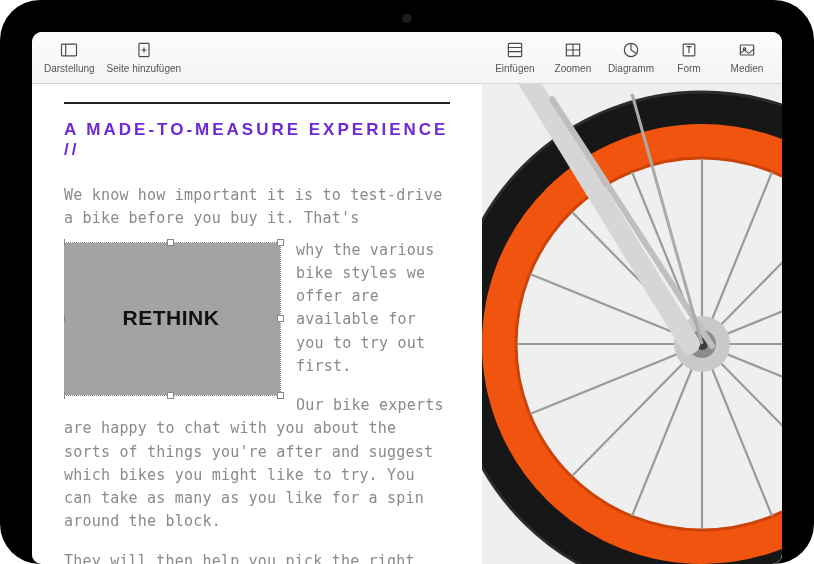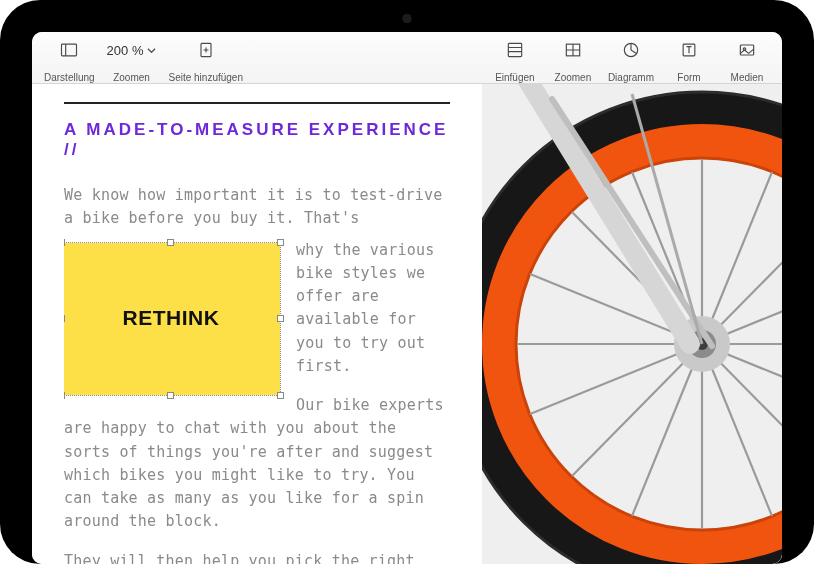--- a/index.html
+++ b/index.html
@@ -31,21 +31,21 @@
   .tool-group { display: flex; gap: 4px; }
   .tool-spacer { flex: 1; }
   .tool-btn {
     display: flex; flex-direction: column; align-items: center;
     min-width: 54px; padding: 0 4px;
     cursor: default;
     font-size: 10px; color: #555;
   }
   .tool-btn .icon-wrap { height: 24px; display: flex; align-items: center; justify-content: center; color: #4a4a4a; }
   .tool-btn svg { width: 20px; height: 20px; fill: none; stroke: #4a4a4a; stroke-width: 1.4; }
-  .tool-btn .lbl { margin-top: 10px; white-space: nowrap; }
+  .tool-btn .lbl { margin-top: 1px; white-space: nowrap; }
   .zoom-val { font-size: 13px; color: #333; display: flex; align-items: center; gap: 4px; }
   .zoom-val svg { width: 9px; height: 9px; stroke: #555; fill: #555; }
   .doc-area { flex: 1; display: flex; background: #fff; overflow: hidden; }
   .page-col { flex: 0 0 450px; padding: 18px 32px 0 32px; }
   .page-col hr {
     border: none; border-top: 2.5px solid #222; margin-bottom: 16px;
   }
   .doc-heading {
     font-size: 17px; font-weight: 800; letter-spacing: 3px;
     color: #6d28d9; margin-bottom: 24px; text-transform: uppercase;
@@ -57,21 +57,21 @@
   }
   .body-text p { margin-bottom: 16px; }
   .wrap { overflow: hidden; }
   .callout-wrap {
     float: left; width: 218px; height: 152px;
     margin: 4px 16px 6px -2px;
     position: relative;
   }
   .callout {
     width: 100%; height: 100%;
-    background: #fde047;
+    background: #a3a3a3;
     display: flex; flex-direction: column;
     align-items: center; justify-content: center;
     font-family: -apple-system,BlinkMacSystemFont,Arial,sans-serif;
     font-size: 21px; font-weight: 800; letter-spacing: 0.5px;
     color: #111; text-align: right; line-height: 1.35; gap: 32px;
   }
   .sel-handle {
     position: absolute; width: 7px; height: 7px;
     background: #fff; border: 1px solid #888;
   }
@@ -88,31 +88,20 @@
     <div class="toolbar">
       <div class="tool-group">
         <div class="tool-btn">
           <div class="icon-wrap">
             <svg viewBox="0 0 24 24">
                 <rect x="3" y="5" width="18" height="14" rx="1"></rect>
                 <line x1="8" y1="5" x2="8" y2="19"></line>
               </svg>
           </div>
           <div class="lbl">Darstellung</div>
-        </div>
-        <div class="tool-btn">
-          <div class="icon-wrap">
-            <span class="zoom-val">
-              <span>200 %</span>
-              <svg viewBox="0 0 10 10">
-                  <path d="M1 3 L5 7 L9 3" fill="none"></path>
-                </svg>
-            </span>
-          </div>
-          <div class="lbl">Zoomen</div>
         </div>
         <div class="tool-btn">
           <div class="icon-wrap">
             <svg viewBox="0 0 24 24">
                 <rect x="6" y="4" width="12" height="16" rx="1"></rect>
                 <line x1="12" y1="9" x2="12" y2="15"></line>
                 <line x1="9" y1="12" x2="15" y2="12"></line>
               </svg>
           </div>
           <div class="lbl">Seite hinzufügen</div>

